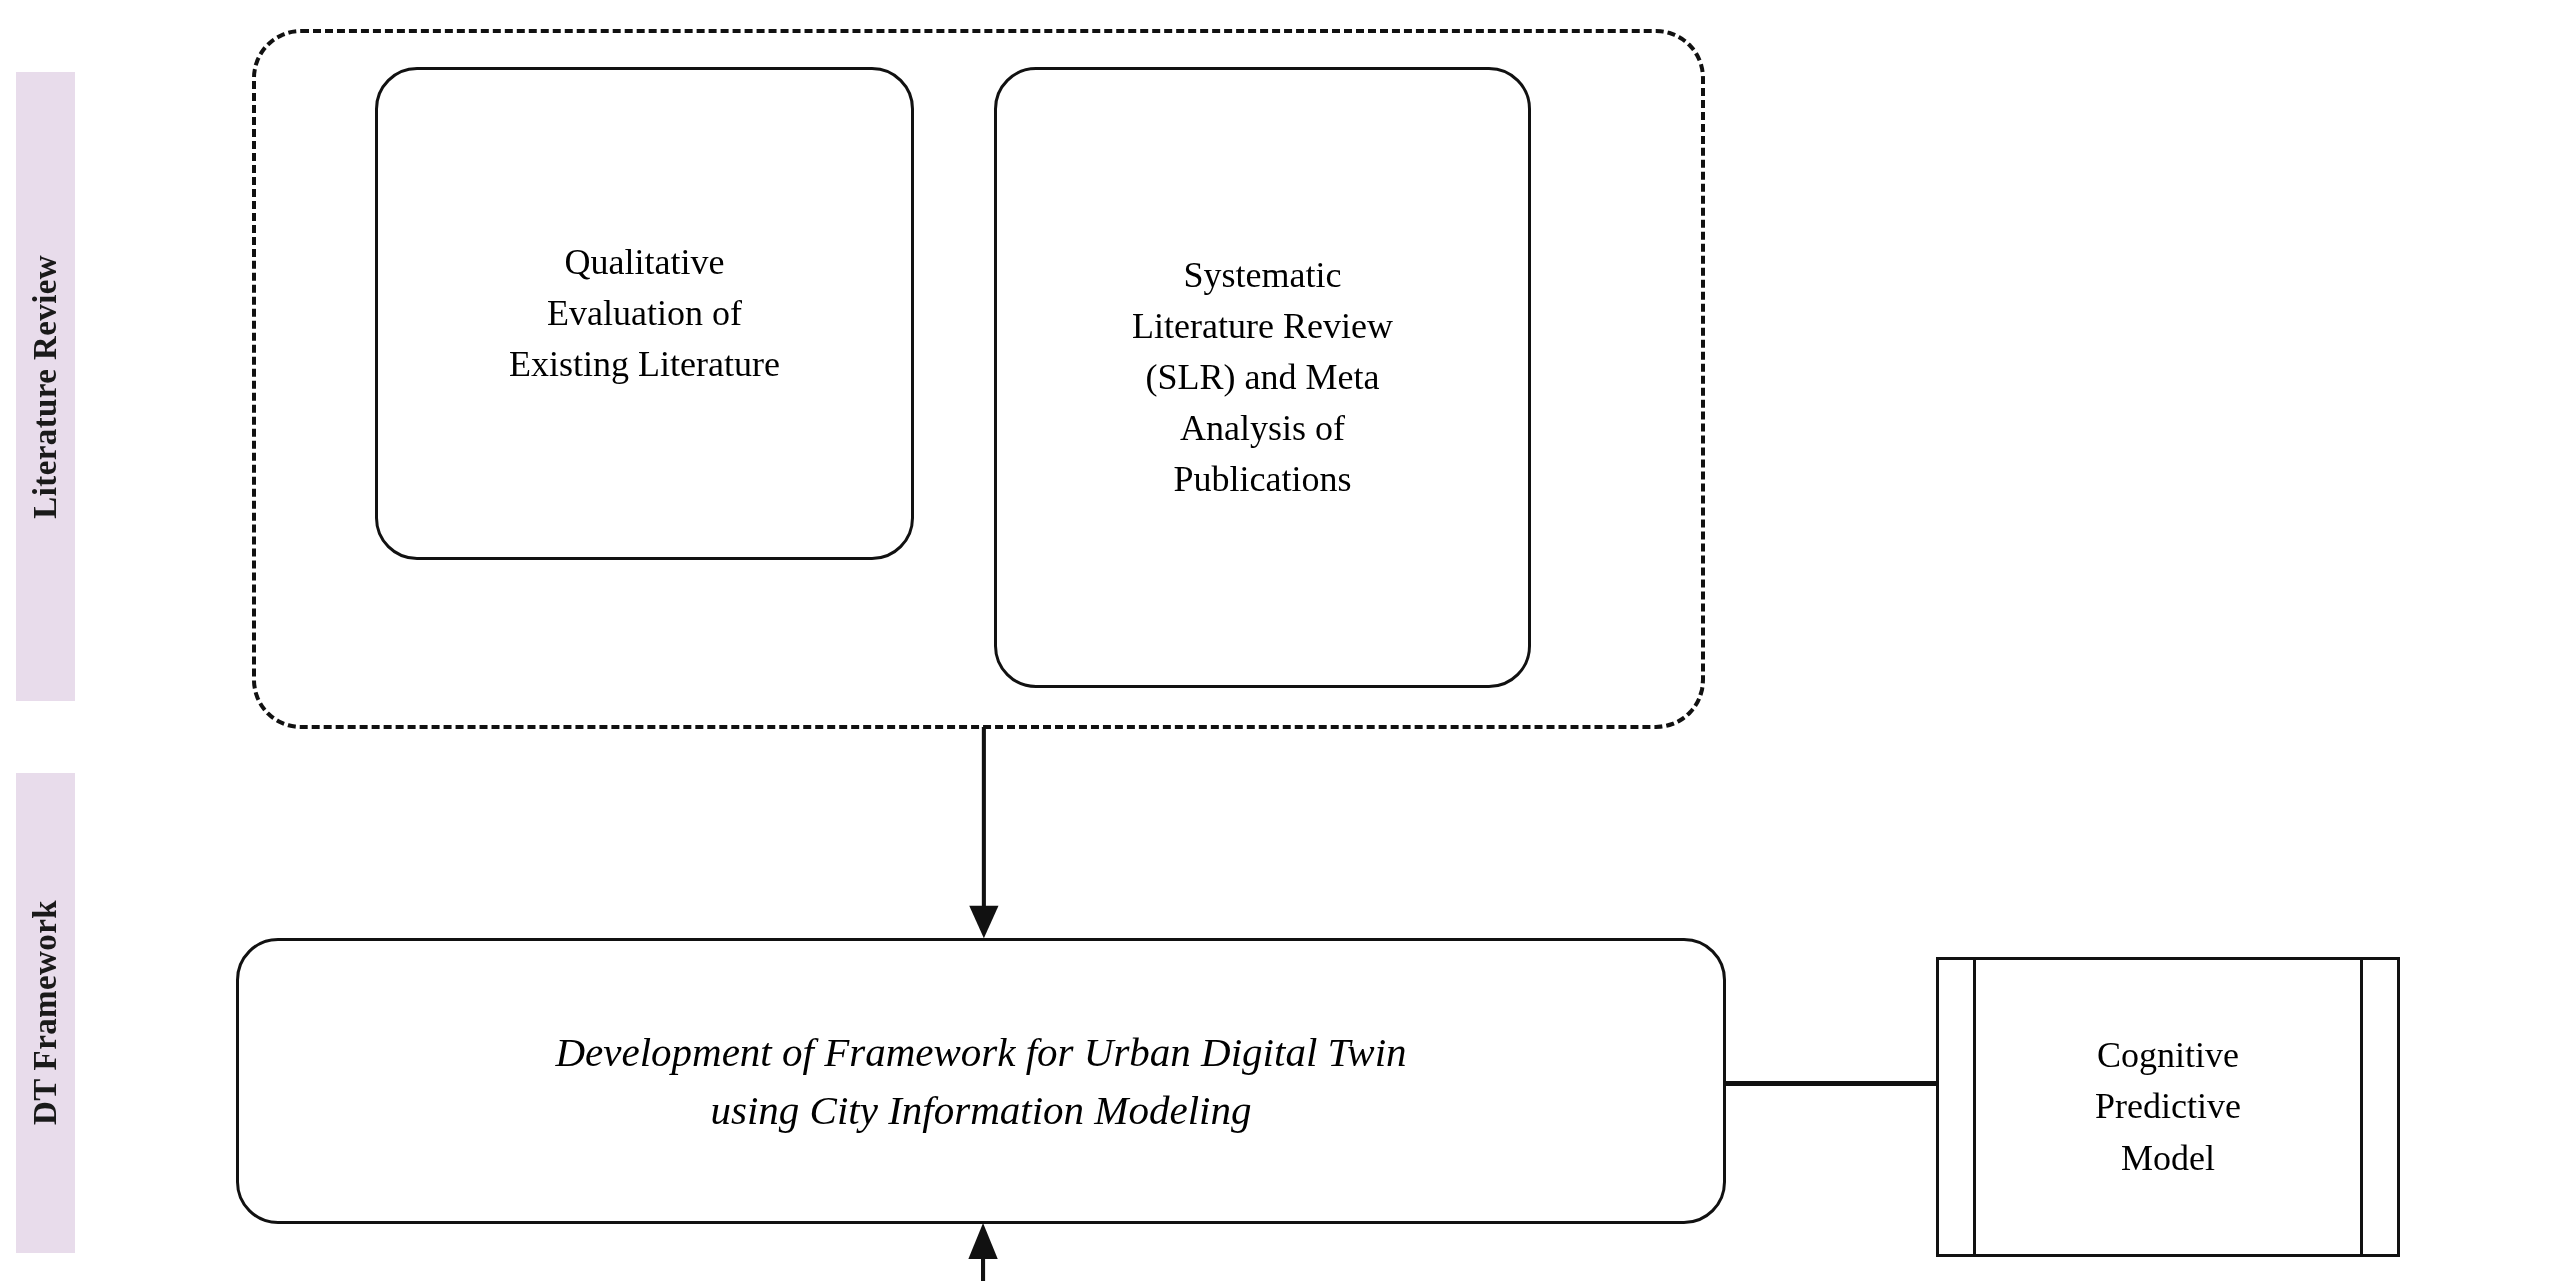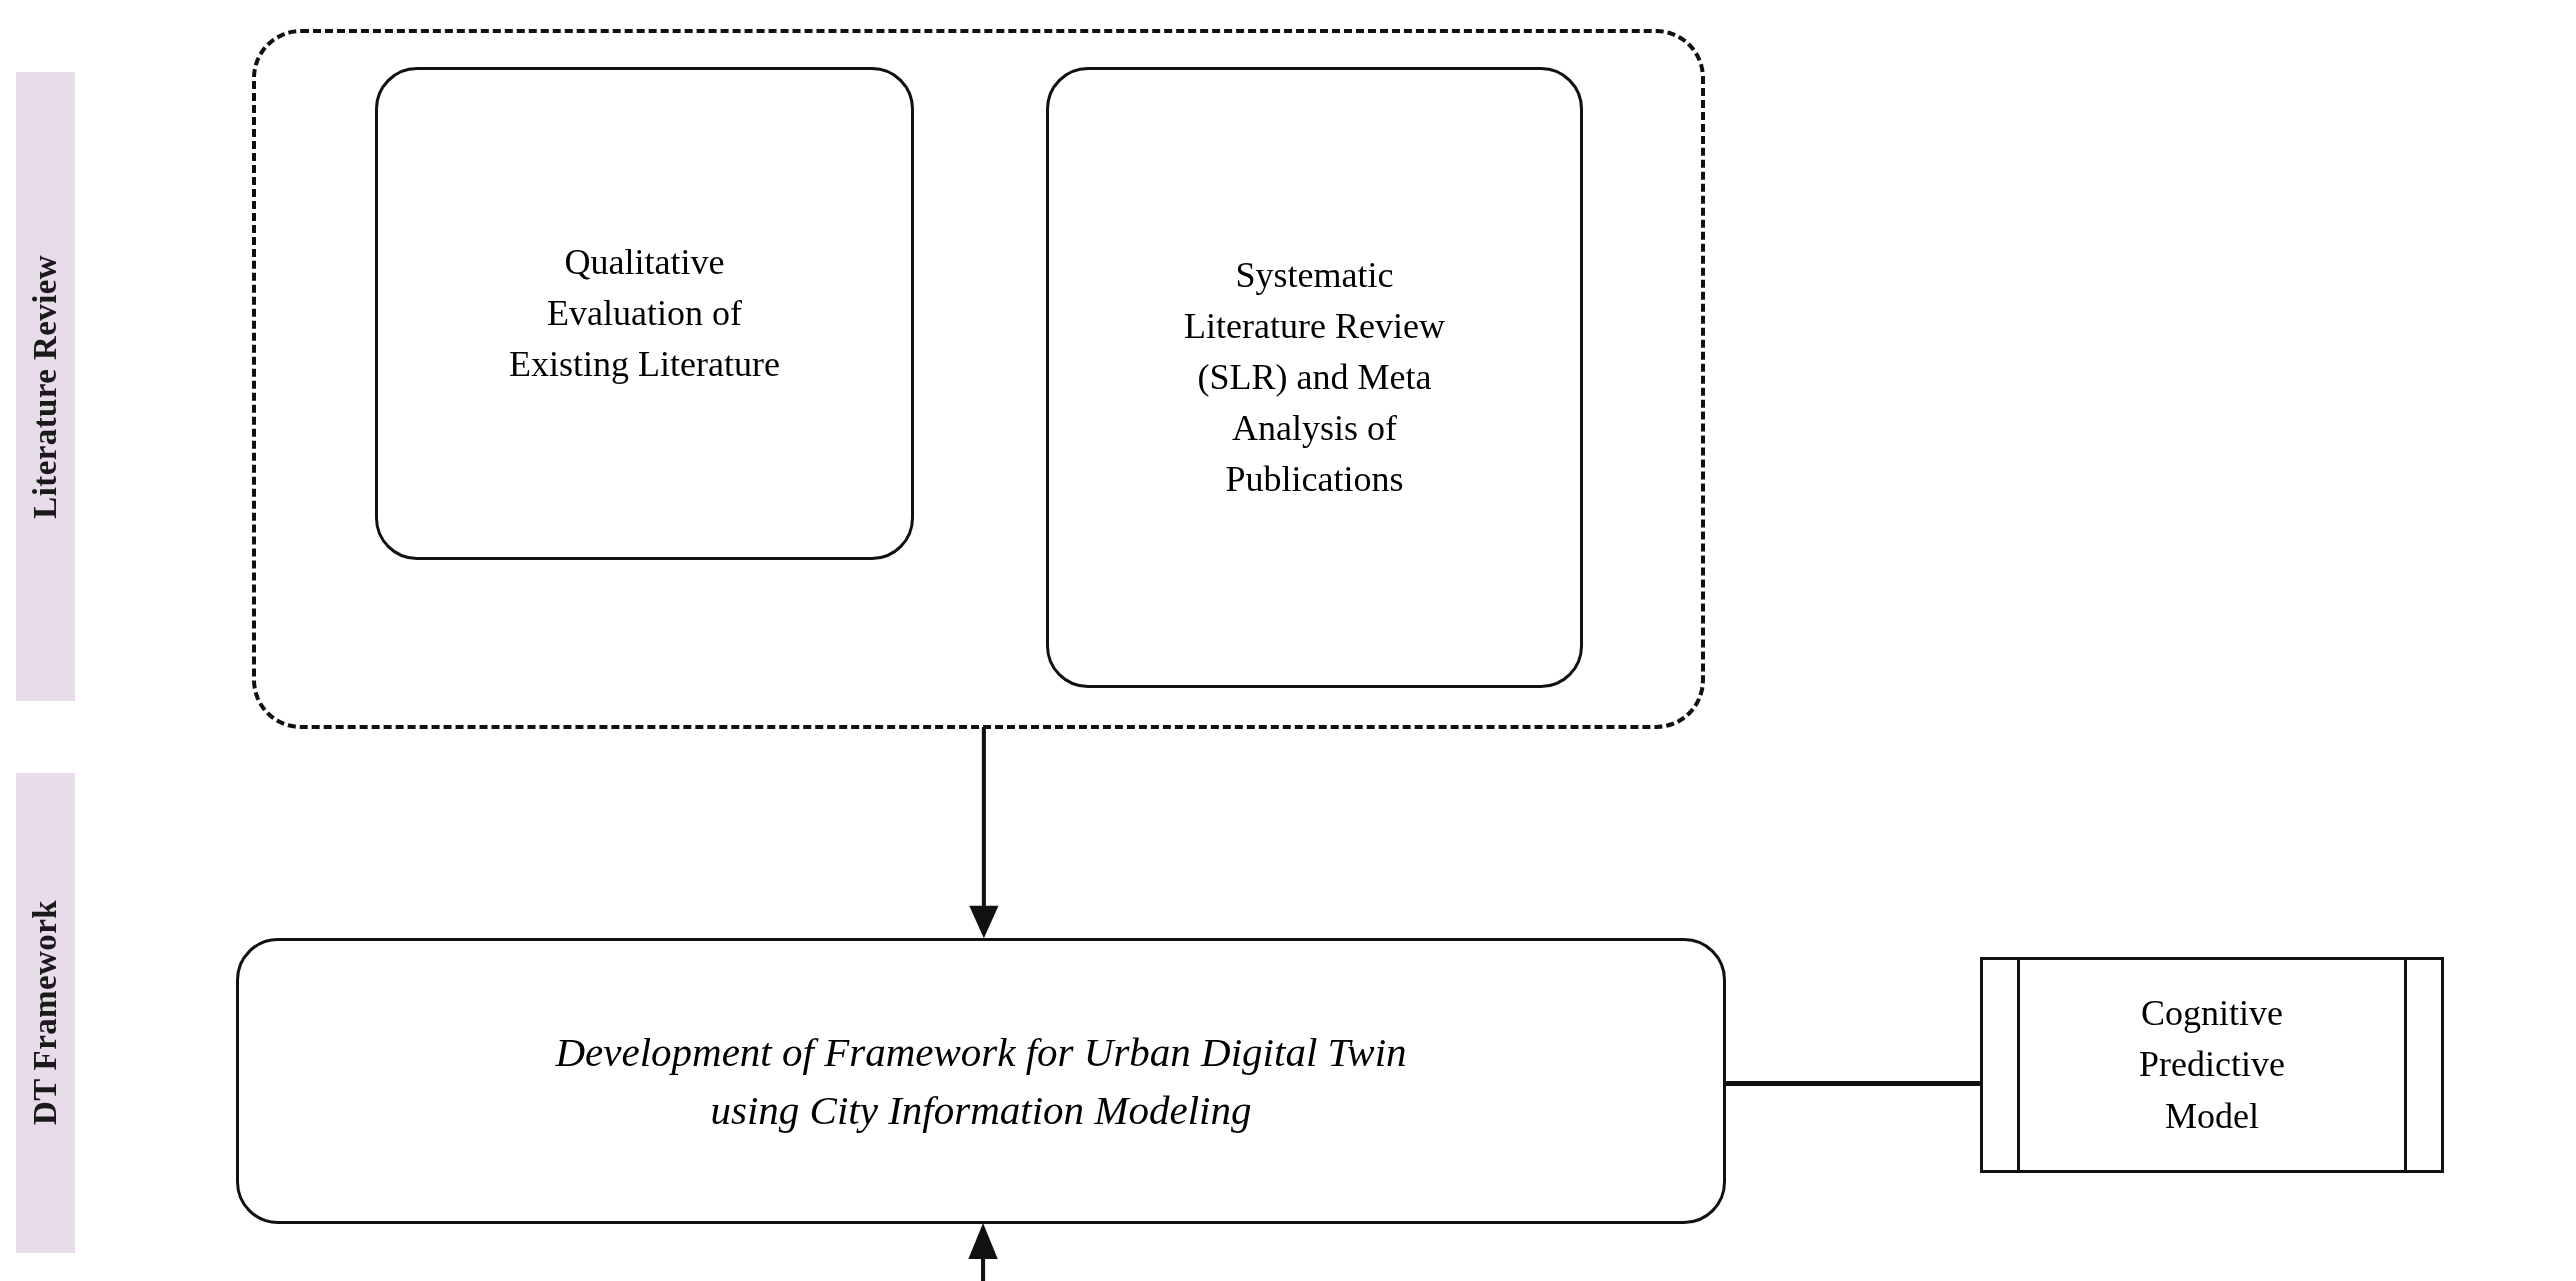--- a/index.html
+++ b/index.html
@@ -66,21 +66,21 @@
     text-align: center;
   }
   .round-box .box-text {
     font-size: 36px;
     line-height: 1.42;
     padding: 0 14.7px;
     white-space: pre-line;
   }
 
   #box-qualitative { left: 375px; top: 67px; width: 539px; height: 493px; }
-  #box-slr         { left: 1046px; top: 67px; width: 537px; height: 621px; }
+  #box-slr         { left: 994px; top: 67px; width: 537px; height: 621px; }
 
   #box-dt-framework {
     position: absolute;
     left: 236px;
     top: 938px;
     width: 1490px;
     height: 286px;
     border: 3.3px solid #111111;
     border-radius: 42px;
     box-sizing: border-box;
@@ -94,24 +94,24 @@
   #box-dt-framework .box-text {
     font-size: 41px;
     line-height: 1.42;
     white-space: pre-line;
     padding: 0 33px;
   }
 
   
   #box-cognitive {
     position: absolute;
-    left: 1980px;
+    left: 1936px;
     top: 957px;
     width: 464px;
-    height: 216px;
+    height: 300px;
     border: 3.3px solid #111111;
     box-sizing: border-box;
     background: #ffffff;
     display: flex;
     align-items: center;
     justify-content: center;
     text-align: center;
     font-family: Liberation Serif, serif;
   }
   #box-cognitive .inner-bar {

